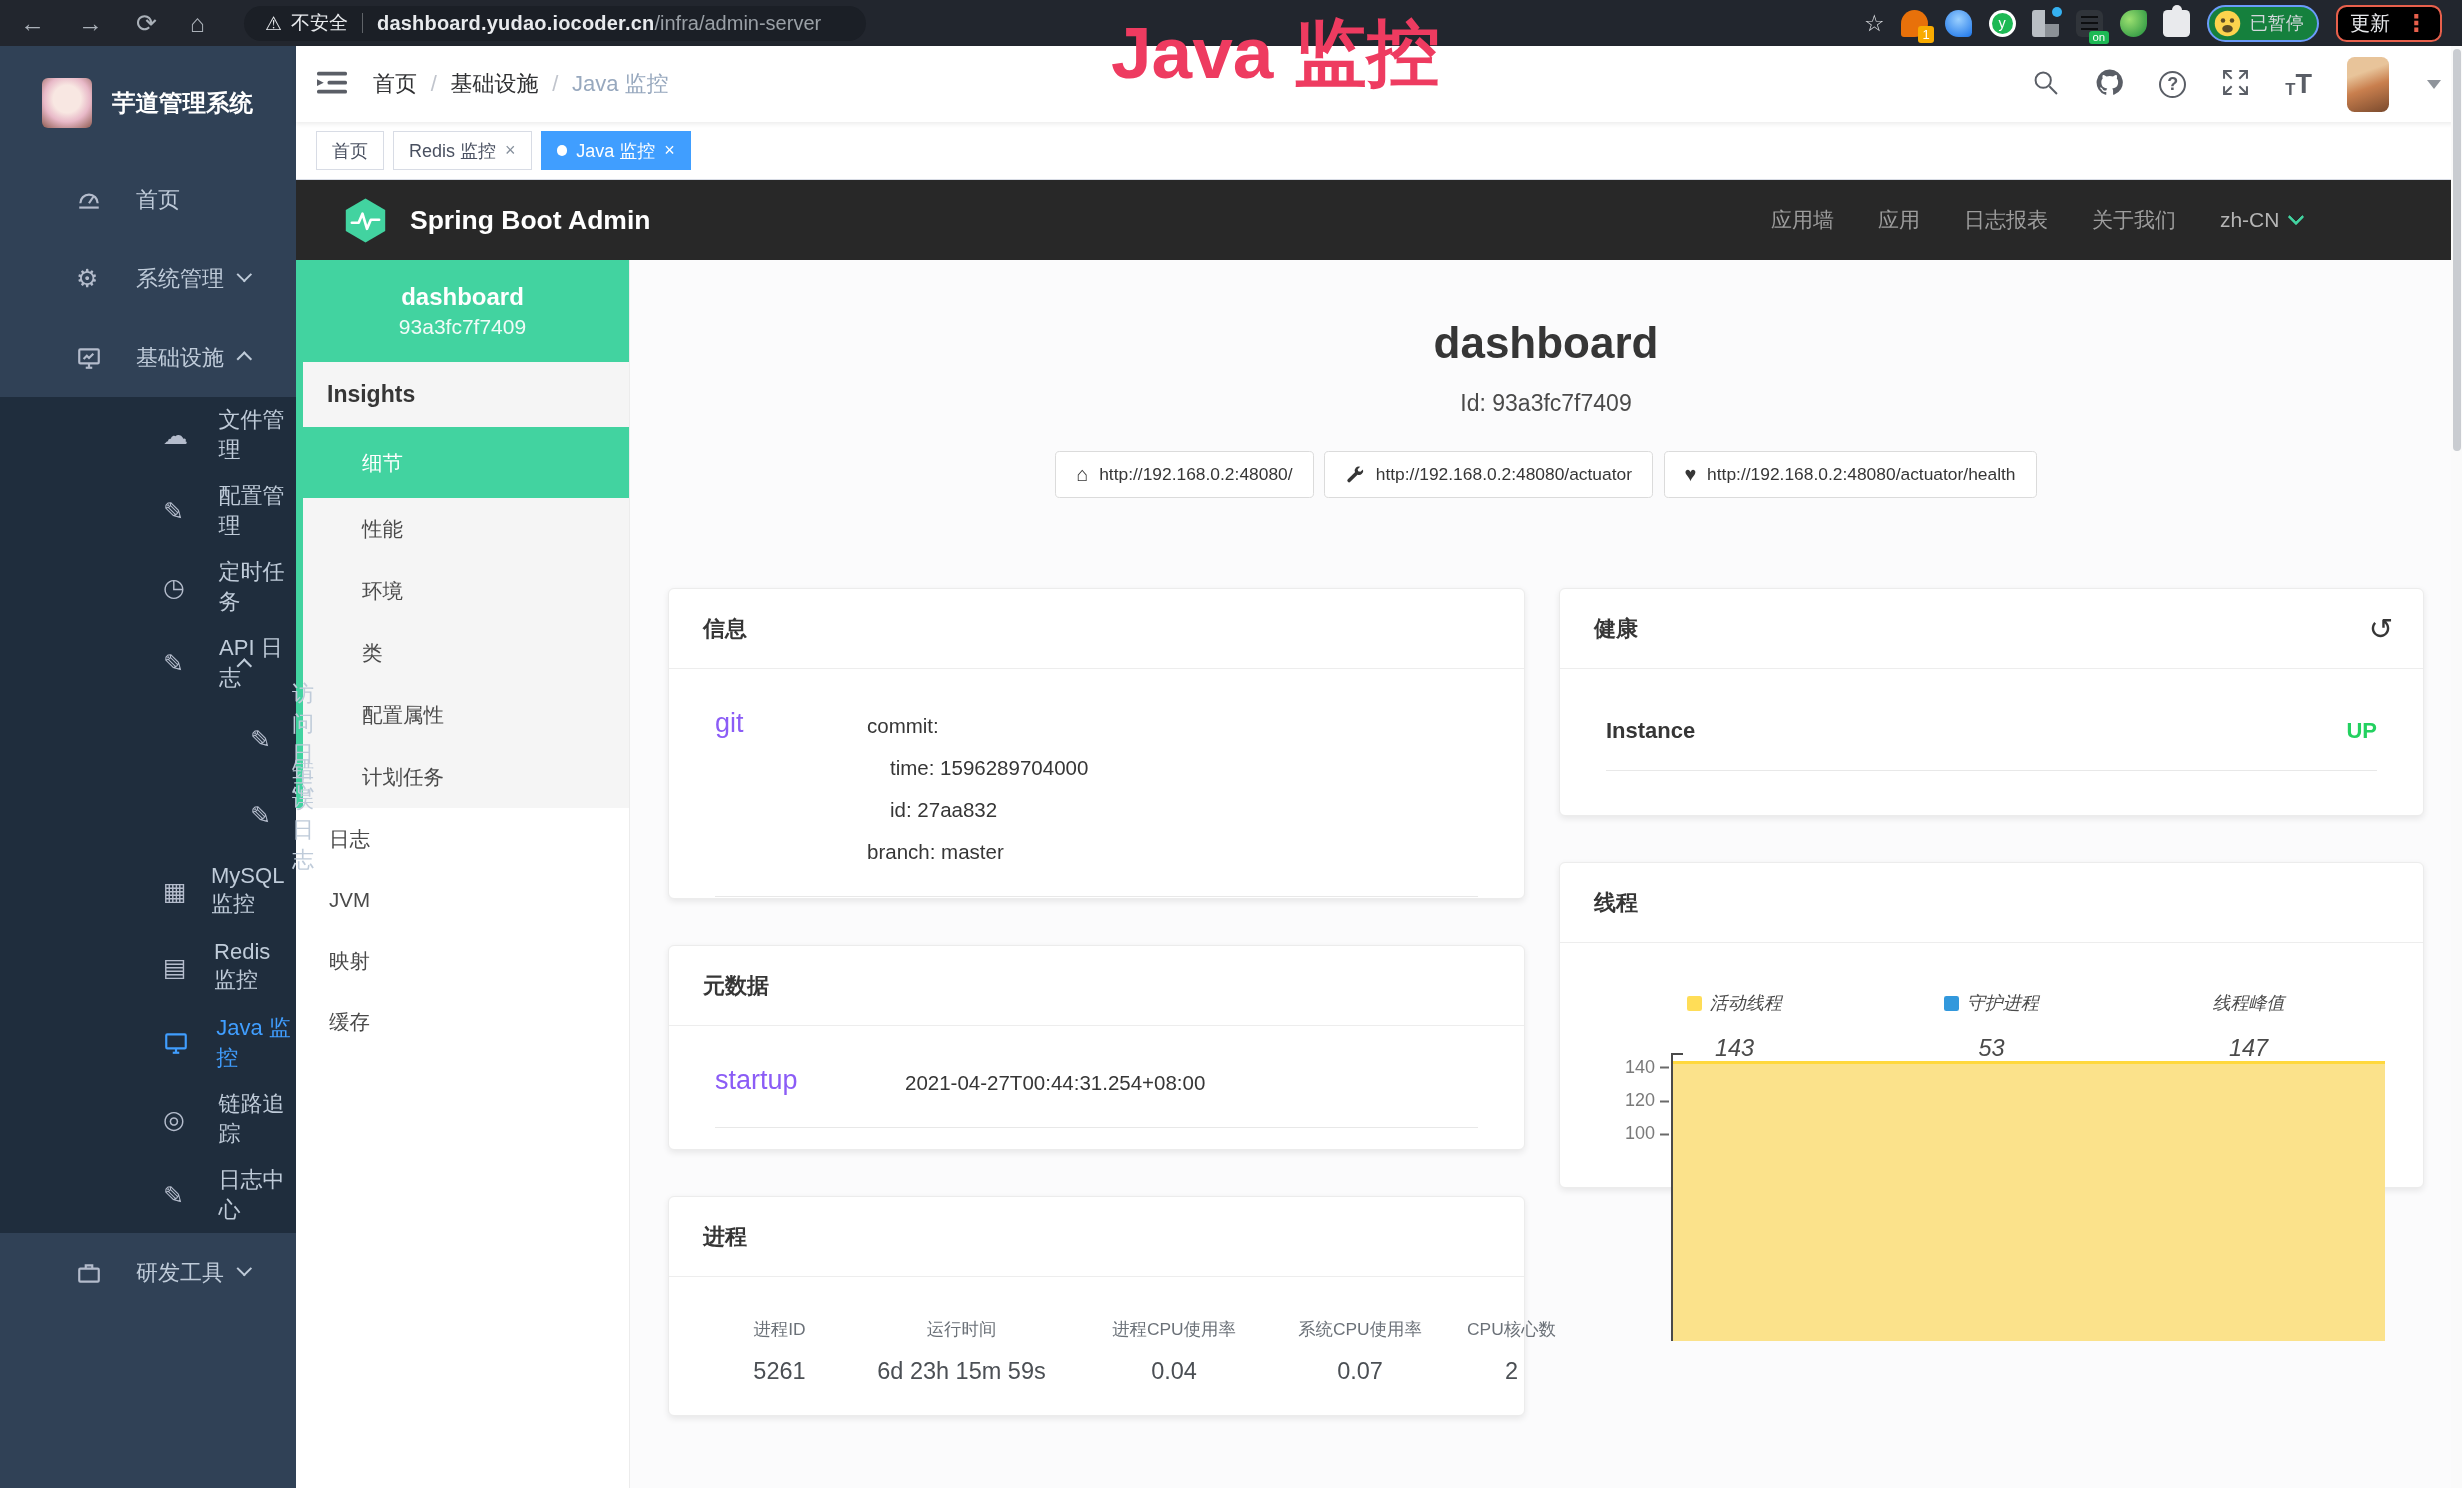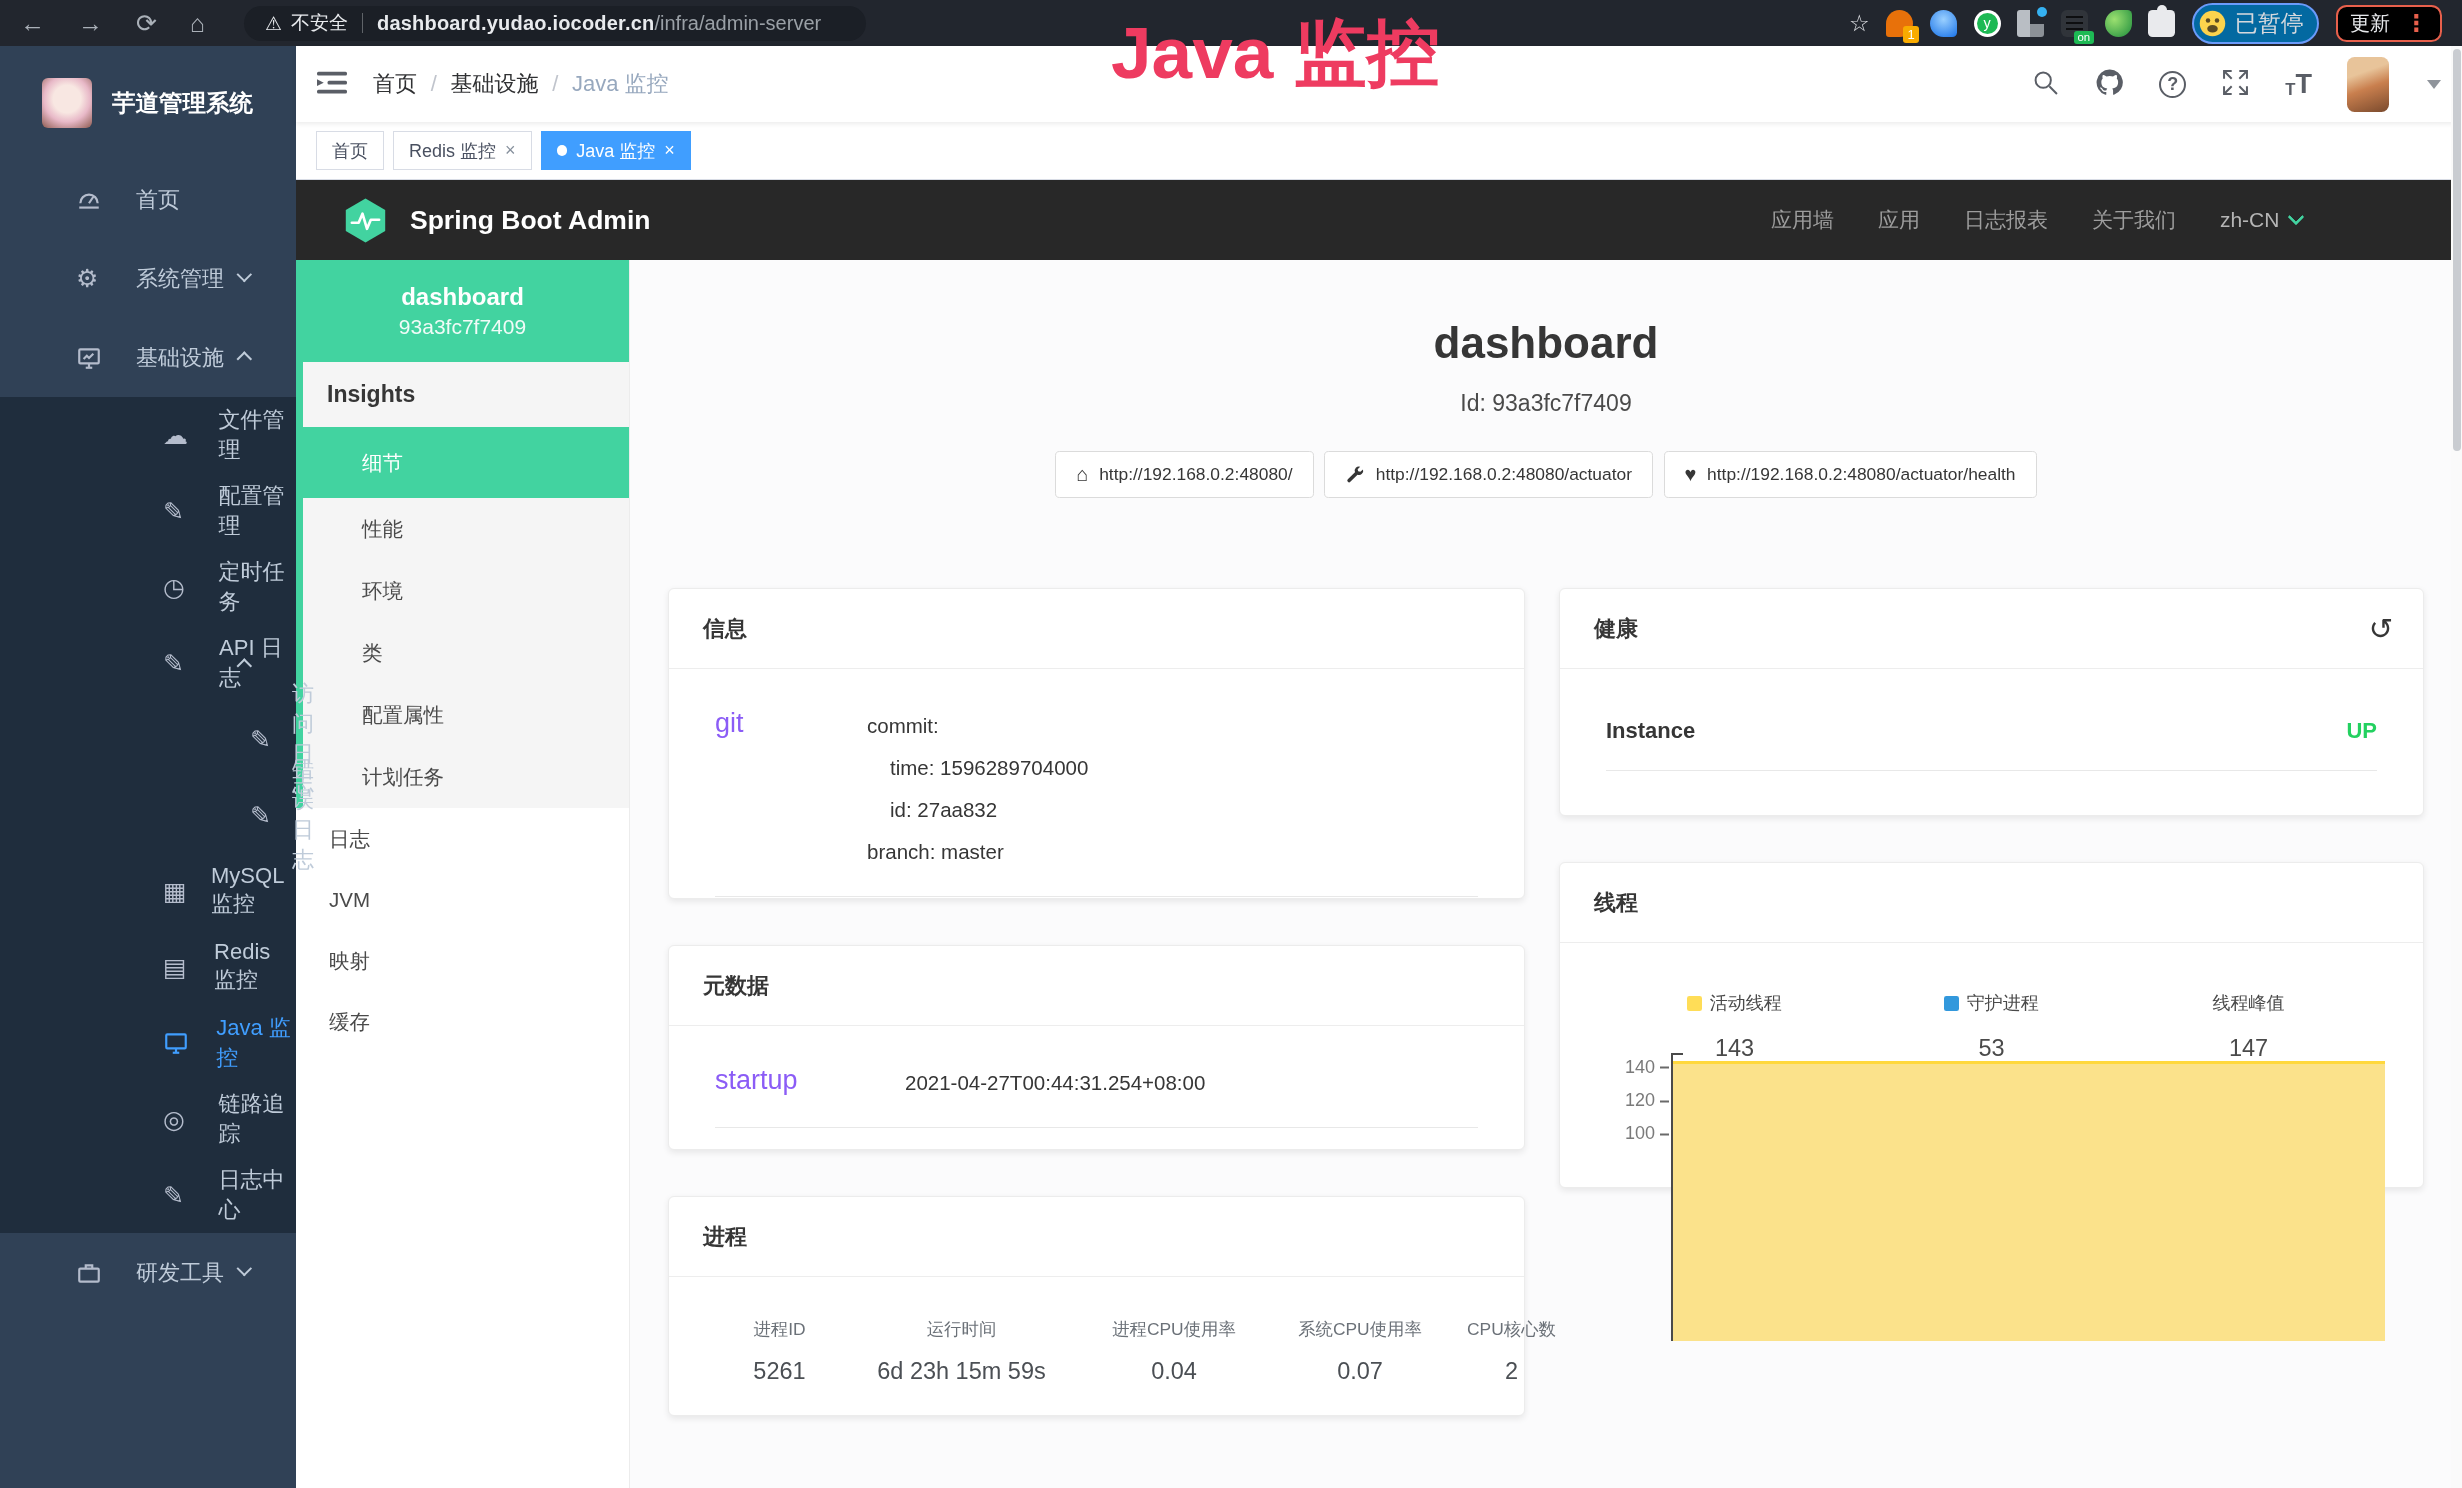--- a/index.html
+++ b/index.html
@@ -33,21 +33,21 @@
   .ext.dark { background:#30343a; }
   .ext.dark::before { content:""; position:absolute; inset:6px 4.6px; background:
     linear-gradient(#0d0e10 2.3px,transparent 2.3px) 0 0/100% 6px; }
   .ext .badgeon { position:absolute; right:-6px; bottom:-7.6px; background:#1db954; color:#fff;
     font-size:11.4px; padding:0.8px 3.8px; border-radius:3px; }
   .ext.leaf { background:radial-gradient(circle at 35% 35%, #9be070, #1c8c3c); border-radius:50% 4.6px 50% 50%; }
   .ext.puzzle { background:#e9eaed; border-radius:4.6px; }
   .ext.puzzle::before { content:""; position:absolute; left:8.3px; top:-4.6px; width:10px; height:10px;
     border-radius:50%; background:#e9eaed; }
   .pill-paused { display:flex; align-items:center; gap:9px; border:2.3px solid #6b9bfa; border-radius:758px;
-    padding:3px 13.7px 3px 4.6px; color:#d5d8dd; font-size:23px; background:#0369a1; }
+    padding:3px 13.7px 3px 4.6px; color:#d5d8dd; font-size:18px; background:#15803d; }
   .emoji { width:27px; height:27px; display:block; }
   .update-box { display:flex; align-items:center; gap:15px; border:2.3px solid #e8604c; border-radius:10.6px;
     background:#000000; padding:3px 12px; }
   .update-box .upd { color:#e6e8eb; font-size:20px; }
   .update-box .dots { color:#e8604c; font-size:23px; font-weight:700; }
 
   
   .app { position:absolute; top:46px; left:0; right:0; bottom:0; display:flex; }
   .sidebar { width:296px; background:var(--sidebar-bg,#304156); flex:none; color:#bfcbd9; }
   .logo-row { height:114px; display:flex; align-items:center; padding-left:42px; }
@@ -158,21 +158,21 @@
     border-bottom:1.5px solid #e8e8e8; }
   .hrow .k { font-size:22px; font-weight:700; color:#363636; }
   .hrow .v { font-size:22px; font-weight:700; color:var(--up-green,#23d160); }
 
   .card.process { height:220px; }
   .pgrid { display:grid; grid-template-columns:129px 235px 190px 182px 121px; text-align:center; }
   .pgrid.hdr { margin-top:21px; font-size:17.4px; color:#6b7178; }
   .pgrid.val { margin-top:16.7px; font-size:23.5px; color:#4b4f54; }
 
   .card.threads { height:326px; }
-  .legend { display:flex; margin-top:29px; }
+  .legend { display:flex; margin-top:29px;font-style:italic; }
   .lcol { flex:1; display:flex; flex-direction:column; align-items:center; gap:20px; }
   .litem { display:flex; align-items:center; gap:7.6px; font-size:18px; color:#4a4a4a; }
   .sw { width:15px; height:15px; border-radius:2.3px; }
   .sw.yellow { background:var(--warn-yellow,#ffdd57); }
   .sw.blue { background:var(--info-blue,#3298dc); }
   .lval { font-size:23.5px; color:#4a4a4a; }
   .chart { position:absolute; left:46px; right:38px; top:190px; height:197px; }
   .ylabels { position:absolute; left:0; top:0; width:49px; }
   .yl { position:absolute; right:0; font-size:18px; color:#7a7a7a; transform:translateY(-50%); }
   .yl::after { content:""; position:absolute; right:-13.7px; top:50%; width:9px; height:2.3px; background:#6a6a6a; }

